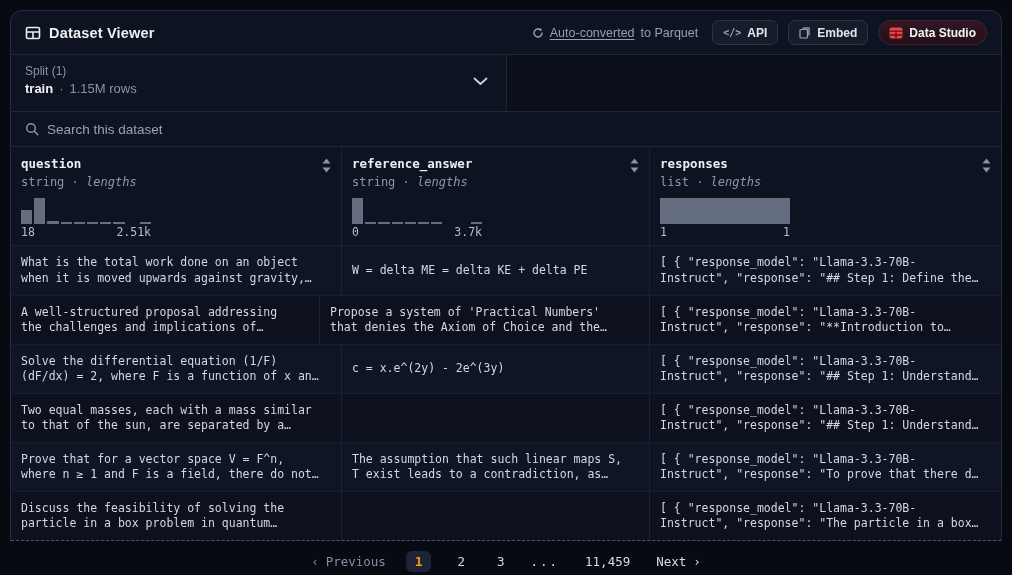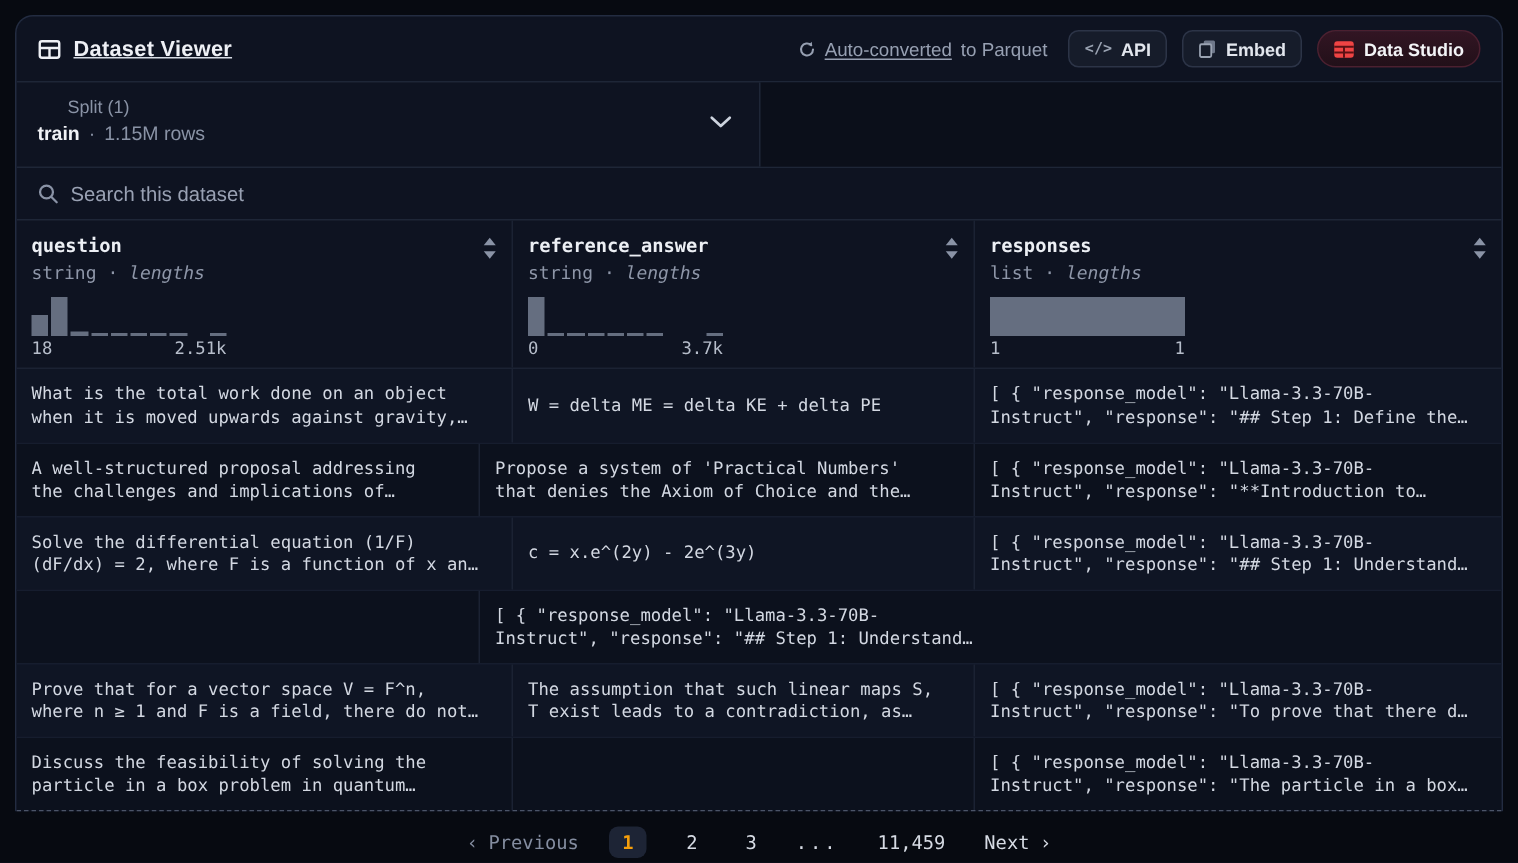--- a/index.html
+++ b/index.html
@@ -18,21 +18,21 @@
     border-radius:12px 12px 0 0;
     overflow:hidden;
   }
   
   .card-header {
     height:44px;
     display:flex; align-items:center; justify-content:space-between;
     padding:0 14px;
     border-bottom:1px solid #1e2637;
   }
-  .title-group { display:flex; gap:8px;text-decoration:underline; }
+  .title-group { display:flex; gap:8px; }
   .page-title { font-size:14.5px; font-weight:bold; color:#eef0f5; letter-spacing:.2px; }
   .header-right { display:flex; gap:10px; }
   .autoconvert { display:flex; align-items:center; gap:6px; font-size:12.5px; color:#97a0b2; margin-right:4px; }
   .autoconvert .link { text-decoration:underline; text-underline-offset:2px; cursor:pointer; }
   .btn {
     display:flex; align-items:center; gap:6px;
     height:25px; padding:0 10px;
     background:#161c2a; border:1px solid #2c3447; border-radius:7px;
     color:#e2e6ed; font-size:12px; font-weight:bold; cursor:pointer;
   }
@@ -41,21 +41,21 @@
     background:linear-gradient(180deg,#321523,#221019);
     border:1px solid #4b2030; border-radius:999px; color:#f3f4f7;
   }
   
   .split-row { display:flex; height:57px; border-bottom:1px solid #1e2637; }
   .split-selector {
     width:496px; padding:9px 14px; position:relative; cursor:pointer;
     border-right:1px solid #1e2637;
   }
   .split-row-right { flex:1; background:#0b0f1a; }
-  .split-label { font-size:12px; color:#8a93a6; margin-bottom:3px;margin-left:20px; }
+  .split-label { font-size:12px; color:#8a93a6; margin-bottom:3px; }
   .split-value { font-size:13px; color:#8a93a6; display:flex; gap:6px; align-items:baseline;}
   .split-value .split-name { color:#f0f2f6; font-weight:bold;text-align:center; }
   .split-chevron { position:absolute; right:18px; top:22px; }
   
   .search-row {
     height:35px; display:flex; align-items:center; gap:8px;
     padding:0 14px; border-bottom:1px solid #1e2637;
   }
   .search-input {
     background:transparent; border:none; outline:none; flex:1;
@@ -283,20 +283,22 @@
 Instruct", "response": "**Introduction to…</div>
     </div>
     <div class="tr">
       <div class="td col-w1">Solve the differential equation (1/F)
 (dF/dx) = 2, where F is a function of x an…</div>
       <div class="td col-w2">c = x.e^(2y) - 2e^(3y)</div>
       <div class="td col-w3">[ { "response_model": "Llama-3.3-70B-
 Instruct", "response": "## Step 1: Understand…</div>
     </div>
     <div class="tr">
+      <div class="td col-w1">Two equal masses, each with a mass similar
+to that of the sun, are separated by a…</div>
       <div class="td col-w2"></div>
       <div class="td col-w3">[ { "response_model": "Llama-3.3-70B-
 Instruct", "response": "## Step 1: Understand…</div>
     </div>
     <div class="tr">
       <div class="td col-w1">Prove that for a vector space V = F^n,
 where n ≥ 1 and F is a field, there do not…</div>
       <div class="td col-w2">The assumption that such linear maps S,
 T exist leads to a contradiction, as…</div>
       <div class="td col-w3">[ { "response_model": "Llama-3.3-70B-

